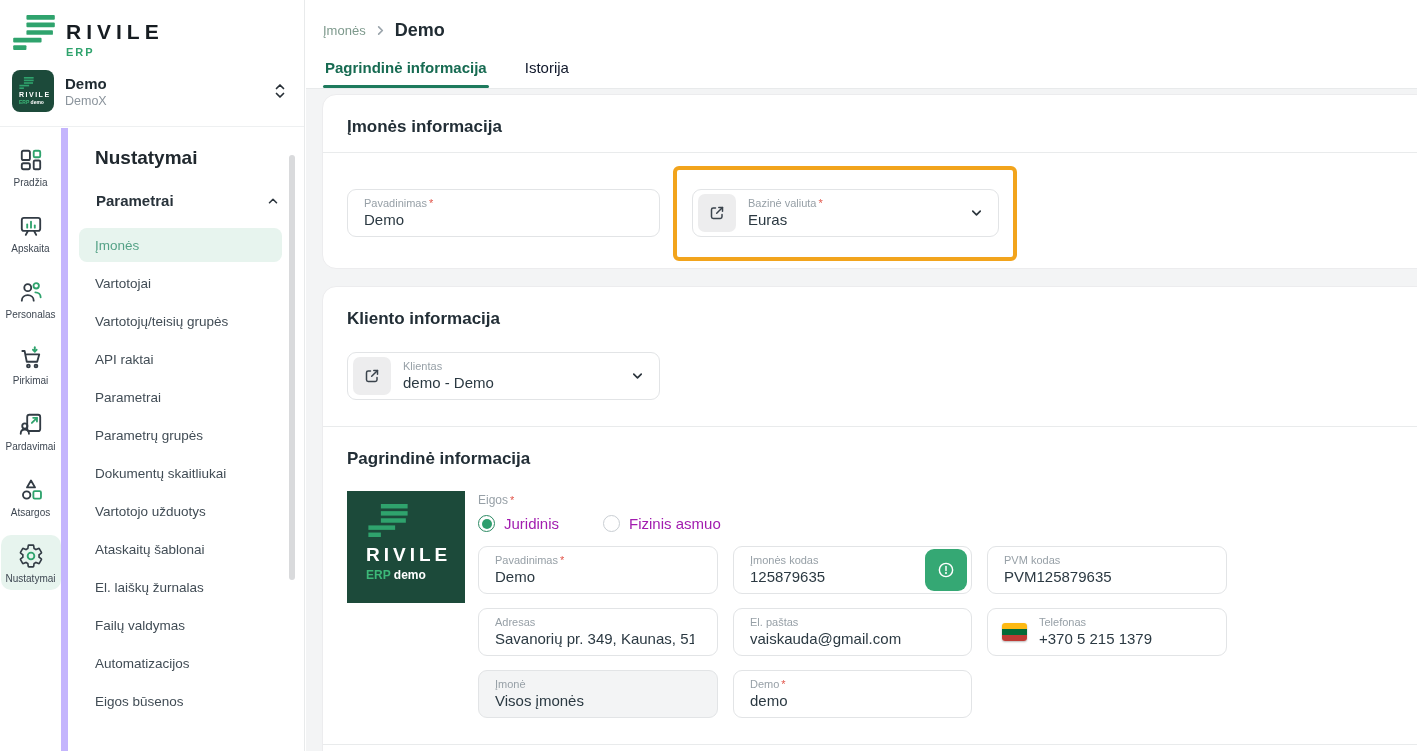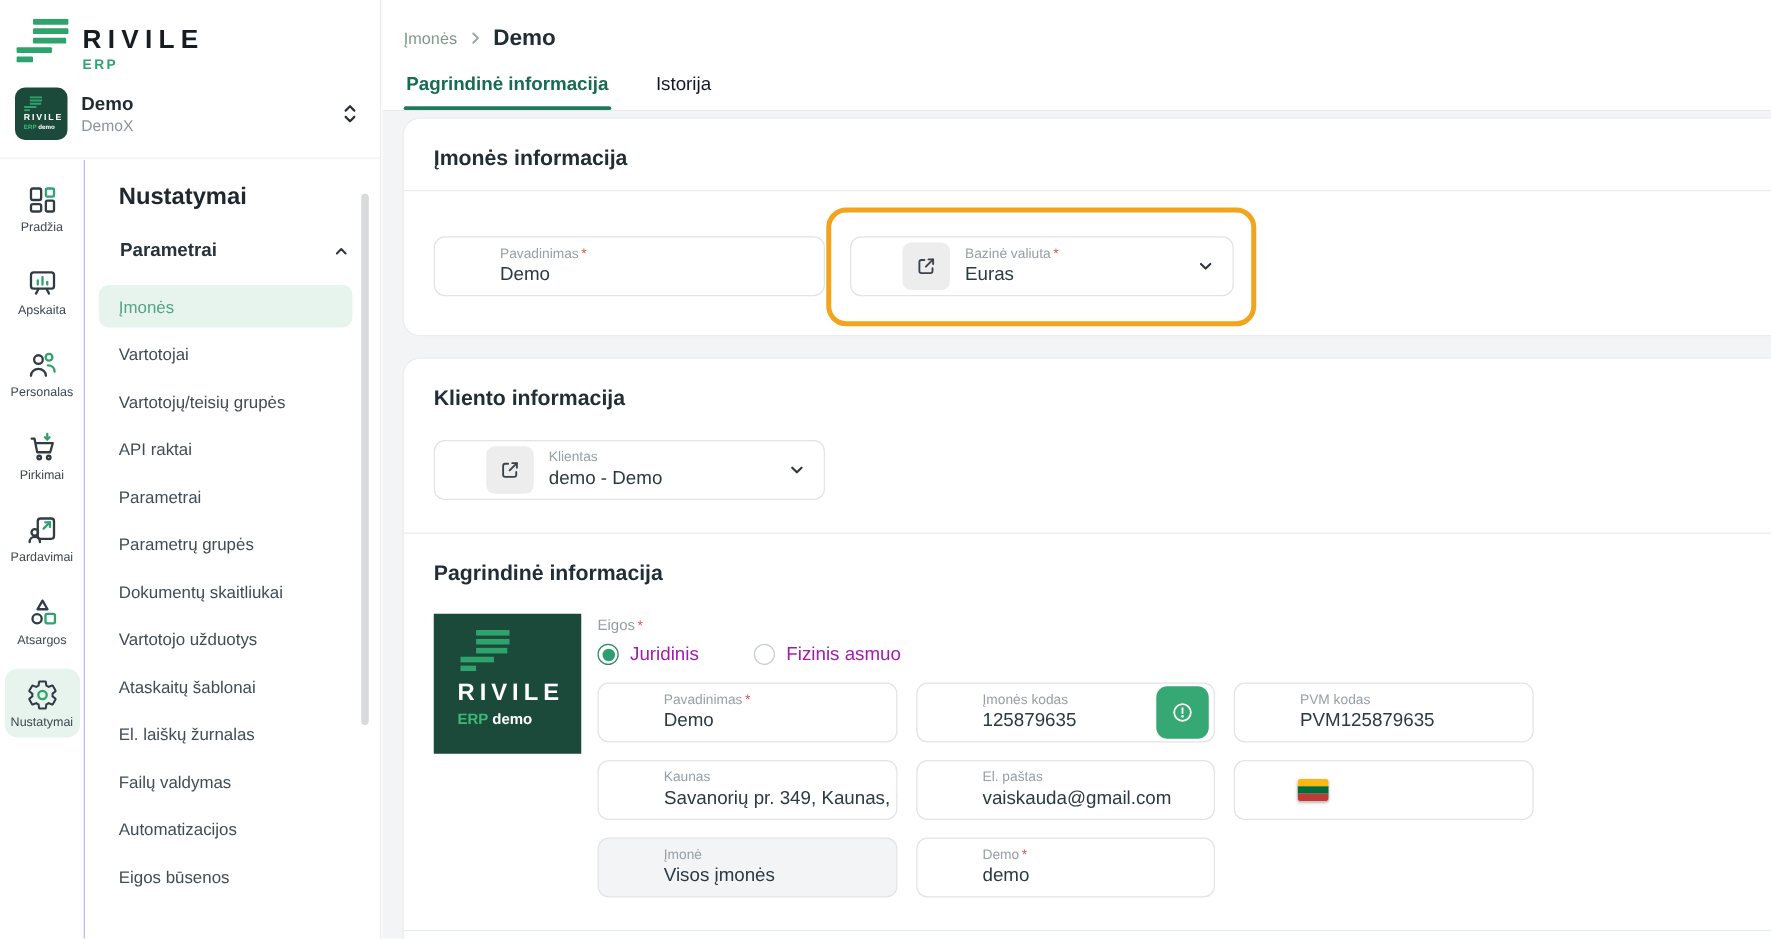--- a/index.html
+++ b/index.html
@@ -21,21 +21,21 @@
   .company-selector { position:absolute; left:12px; top:67px; right:8px; height:48px; display:flex; align-items:center; gap:11px; cursor:pointer; border-radius:8px; }
   .tile-sm { width:42px; height:42px; border-radius:8px; background:#1c4a3a; display:flex; flex-direction:column; align-items:flex-start; justify-content:center; padding-left:7px; flex:0 0 auto; }
   .tile-sm .t-name { color:#fff; font-weight:700; font-size:7px; letter-spacing:1.5px; margin-top:2px; }
   .tile-sm .t-sub { font-size:5px; font-weight:700; margin-top:1px; }
   .t-sub .erp { color:#3cb878; } .t-sub .demo { color:#fff; }
   .cs-texts { display:flex; flex-direction:column; gap:2px; flex:1; }
   .cs-name { font-size:15px; font-weight:700; color:#1f2a31; }
   .cs-code { font-size:12.5px; color:#8b949c; }
   .updown { margin-right:8px; }
 
-  .rail { position:absolute; left:0; top:128px; bottom:0; width:68px; border-right:1px solid #c4b5fd; display:flex; flex-direction:column; align-items:center; padding-top:11px; gap:11px; background:#fff; }
+  .rail { position:absolute; left:0; top:128px; bottom:0; width:68px; border-right:7px solid #c4b5fd; display:flex; flex-direction:column; align-items:center; padding-top:11px; gap:11px; background:#fff; }
   .rail-item { width:60px; display:flex; flex-direction:column; align-items:center; gap:5px; padding:8px 2px 6px; border-radius:10px; cursor:pointer; }
   .rail-item .rlbl { font-size:10px; color:#3e4752; line-height:1; }
   .rail-item.active { background:#e7f4ee; }
 
   .menu { position:absolute; left:69px; top:128px; right:0; bottom:0; padding:20px 0 0 26px; background:#fff; }
   .menu-title { font-size:19px; font-weight:700; color:#20282e; line-height:1; margin:0; }
   .group-row { display:flex; justify-content:space-between; align-items:center; margin:25px 24px 0 1px; cursor:pointer; }
   .group-label { font-size:15px; font-weight:700; color:#28323a; }
   .menu-list { margin:19px 22px 0 -16px; padding:0; list-style:none; }
   .menu-item { height:34px; margin-bottom:4px; display:flex; align-items:center; border-radius:8px; padding-left:16px; font-size:13.5px; color:#414c55; cursor:pointer; }
@@ -55,32 +55,32 @@
 
   .content { position:absolute; top:90px; left:0; right:0; bottom:0; padding:4px 0 0 16px; }
   .card { background:#fff; border:1px solid #ececee; border-radius:14px; margin-right:-16px; }
   .card + .card { margin-top:17px; }
   .card-head { padding:22px 24px 15px; border-bottom:1px solid #e9ebec; }
   .card-title { font-size:17px; font-weight:700; color:#222e36; line-height:1.2; }
 
   .card1-body { padding:13px 24px 7px; display:flex; align-items:flex-start; }
 
   
-  .fld { background:#fff; border:1px solid #e2e4e6; border-radius:9px; height:48px; display:flex; align-items:center; position:relative;padding-left:36px; }
+  .fld { background:#fff; border:1px solid #e2e4e6; border-radius:9px; height:48px; display:flex; align-items:center; position:relative; }
   .fld .txt { display:flex; flex-direction:column; justify-content:center; padding-left:16px; gap:2px; min-width:0; }
   .fld.select .txt { padding-left:12px; }
   .lab { font-size:11px; color:#97a0a7; line-height:1; }
   .req { color:#e2574c; font-size:11px; margin-left:2px; }
   .val, input.val { font-size:15px; color:#2b3942; line-height:1.15; border:none; outline:none; background:transparent; padding:0; font-family:inherit; width:100%; }
   .icon-btn { width:38px; height:38px; margin-left:5px; background:#ededee; border-radius:7px; display:flex; align-items:center; justify-content:center; flex:0 0 auto; cursor:pointer; }
   .chev { position:absolute; right:14px; top:50%; transform:translateY(-50%); }
   .fld.disabled { background:#f3f4f5; }
 
   .f-pavadinimas { width:313px; margin-top:23px; }
-  .highlight-box { border:4px solid #f2a41c; border-radius:16px; padding:19px 14px 20px 15px; margin-left:1px; }
+  .highlight-box { border:4px solid #f2a41c; border-radius:6px; padding:19px 14px 20px 15px; margin-left:13px; }
   .f-valiuta { width:307px; }
 
   .sectionA { padding:22px 24px 26px; }
   .f-klientas { width:313px; margin-top:22px; }
   .divider { border-top:1px solid #e9ebec; }
   .sectionB { padding:22px 24px 26px; }
   .gen-row { display:flex; gap:13px; margin-top:22px; }
   .logo-tile { width:118px; height:112px; background:#1c4a3a; padding:13px 0 0 19px; flex:0 0 auto; }
   .logo-tile .lt-name { color:#fff; font-size:19px; font-weight:700; letter-spacing:4px; margin-top:8px; line-height:1; }
   .logo-tile .lt-sub { font-size:12px; font-weight:700; margin-top:5px; line-height:1; }
@@ -394,36 +394,40 @@
                 </div>
                 <div class="fld">
                   <div class="txt">
                     <span class="lab">PVM kodas</span>
                     <input class="val" value="PVM125879635" style="">
                   </div>
                 </div>
 
                 <div class="fld">
                   <div class="txt">
-                    <span class="lab">Kaunas</span>
+                    <span class="lab">Adresas</span>
                     <input class="val" value="Savanorių pr. 349, Kaunas, 51480" style="">
                   </div>
                 </div>
                 <div class="fld">
                   <div class="txt">
                     <span class="lab">El. paštas</span>
                     <input class="val" value="vaiskauda@gmail.com" style="">
                   </div>
                 </div>
                 <div class="fld phone">
                   <span class="flag">
                     <div class="y"></div>
                       <div class="g"></div>
                       <div class="r"></div>
                   </span>
+                  <div class="txt">
+                    <span class="lab">Telefonas</span>
+                    <input class="val" value="+370 5 215 1379" style="">
+                  </div>
                 </div>
 
                 <div class="fld disabled">
                   <div class="txt">
                     <span class="lab">Įmonė</span>
                     <span class="val">Visos įmonės</span>
                   </div>
                 </div>
                 <div class="fld">
                   <div class="txt">

